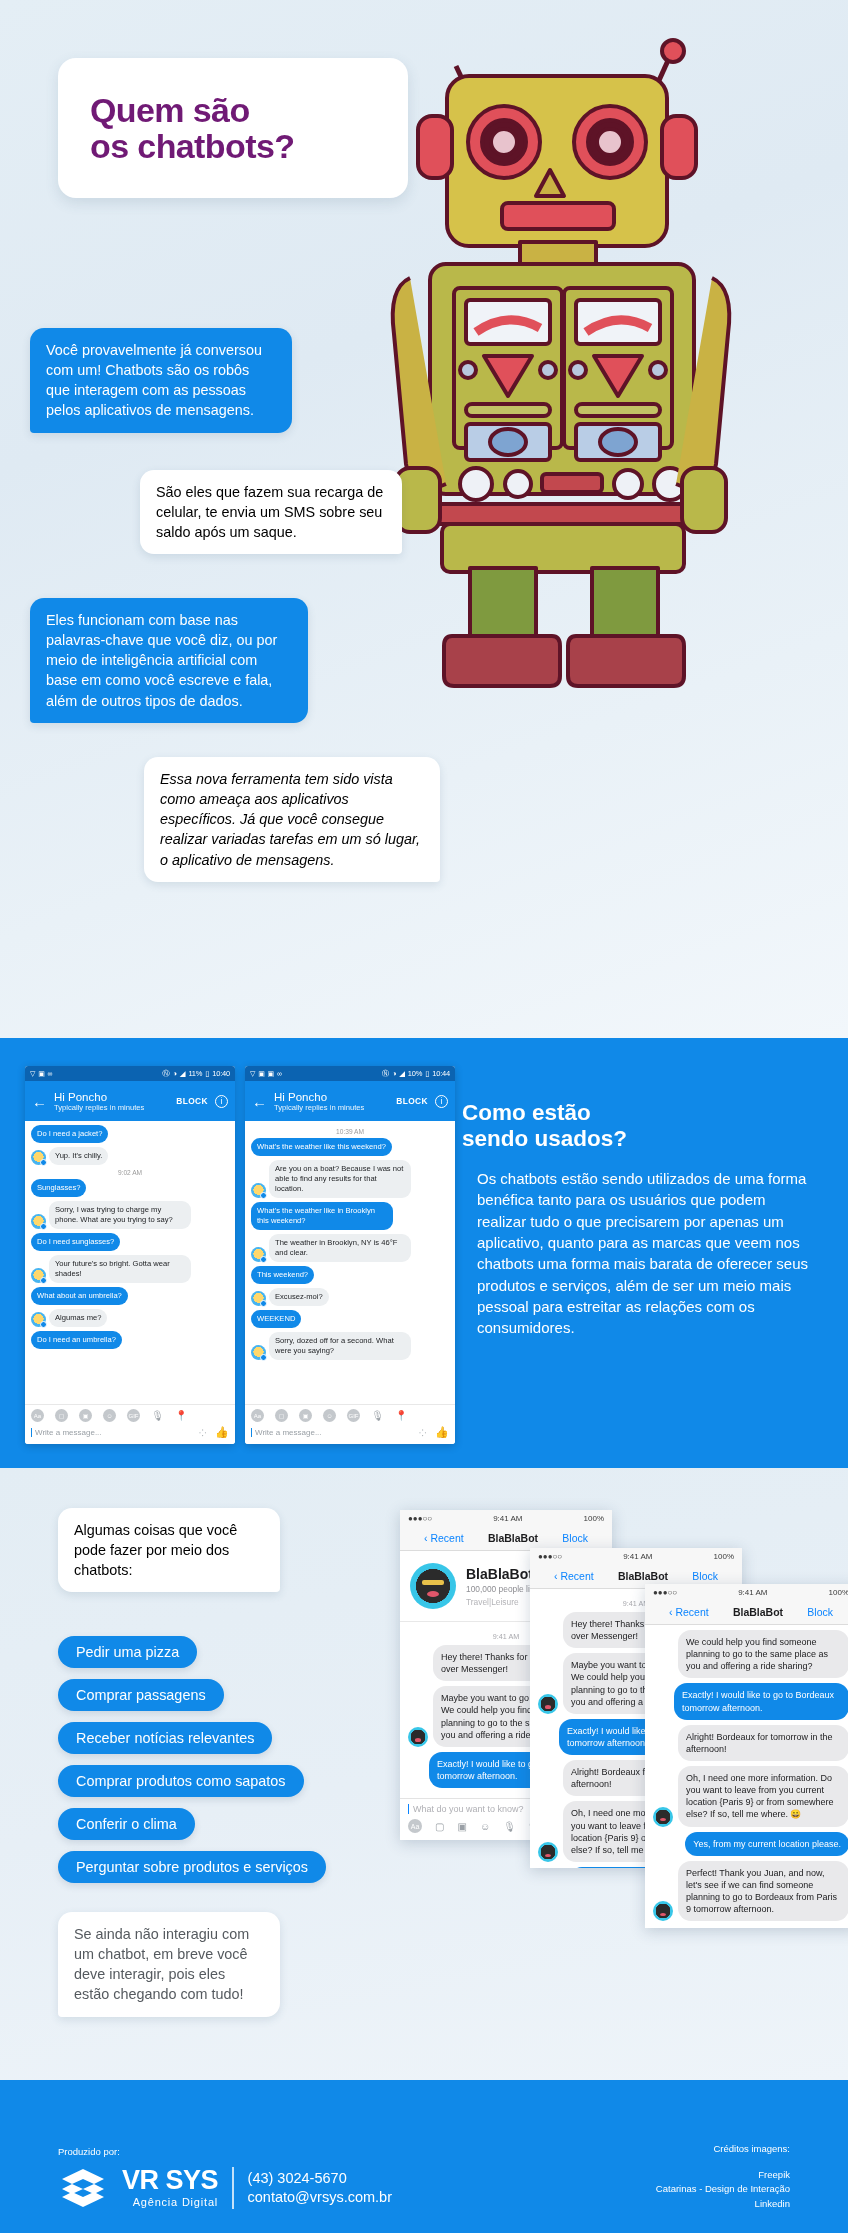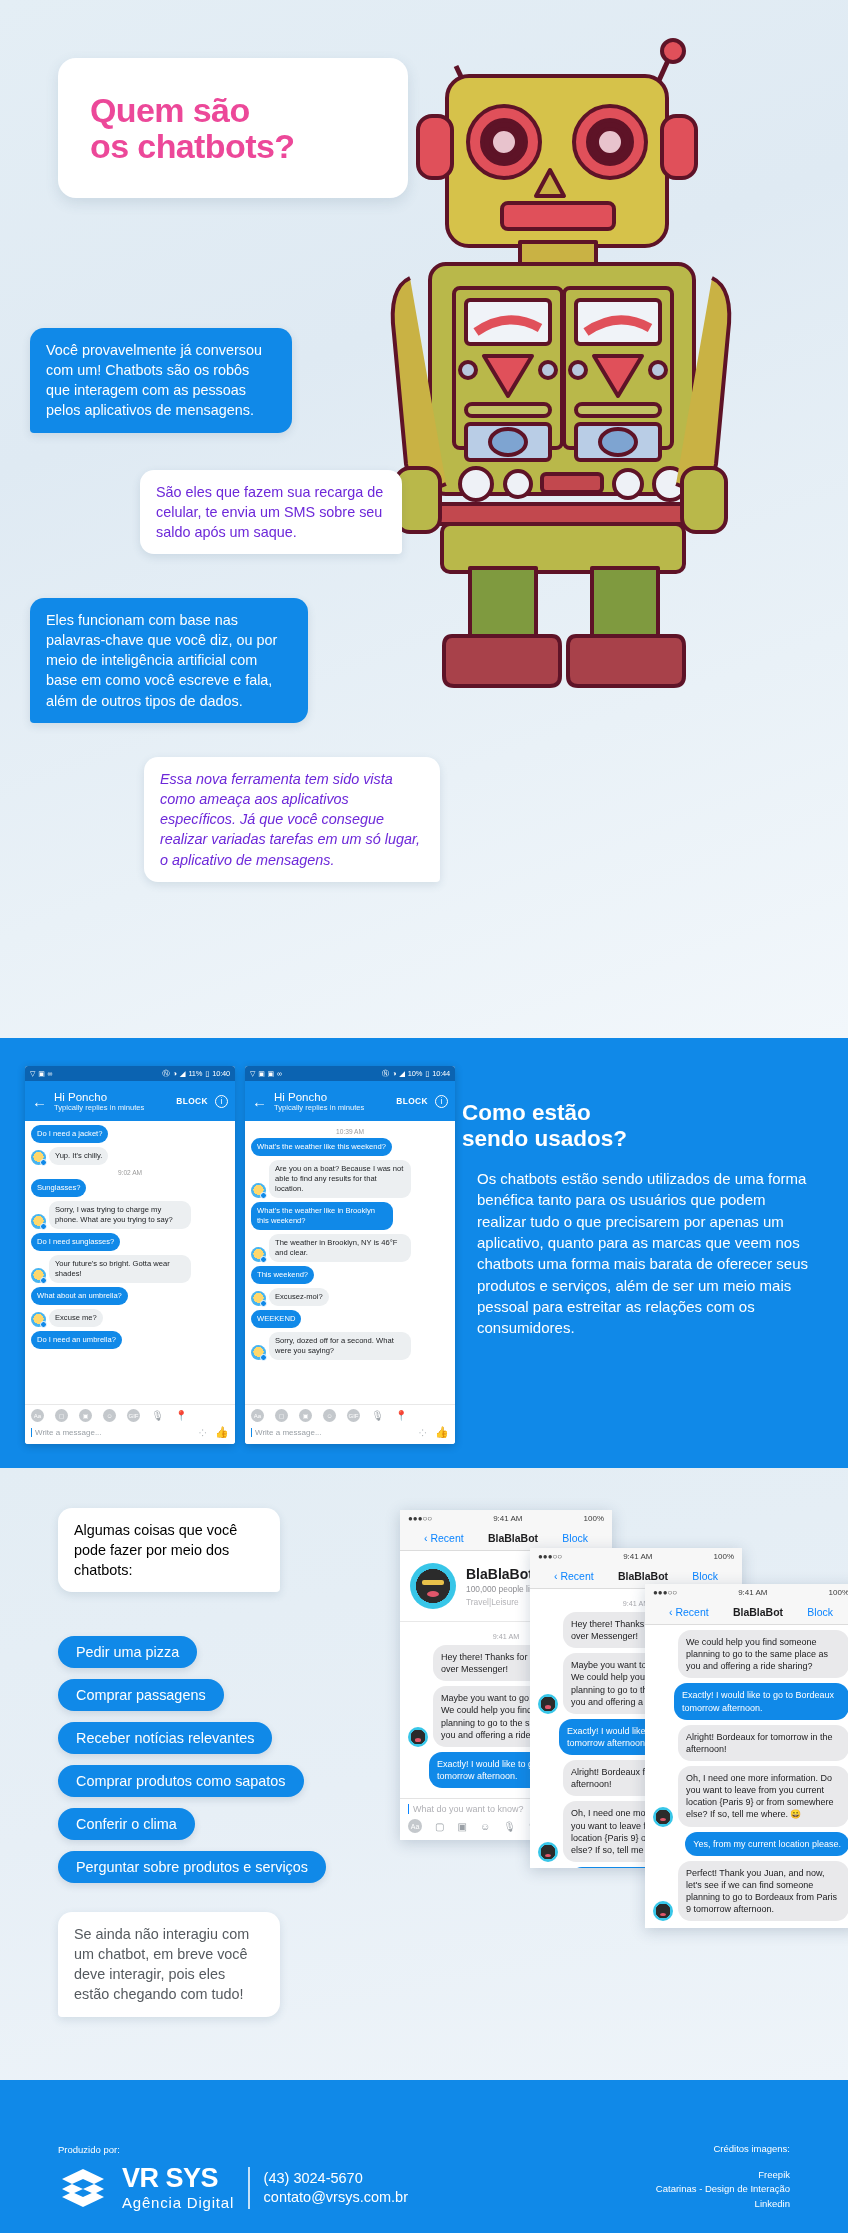--- a/index.html
+++ b/index.html
@@ -20,39 +20,39 @@
     overflow:hidden;
   }
   .title-card {
     position:absolute; left:58px; top:58px;
     width:350px; height:140px;
     background:#ffffff; border-radius:18px;
     box-shadow:0 5px 14px rgba(60,90,120,.14);
     display:flex; align-items:center; padding-left:32px;
   }
   .title-card h1 {
-    font-size:34px; line-height:1.07; color:#ec4899;
+    font-size:34px; line-height:1.07; color:#701a75;
     font-weight:bold; letter-spacing:-0.6px;
   }
 
   
   .robot { position:absolute; left:352px; top:38px; width:420px; height:655px; }
   .robot svg { width:100%; height:100%; display:block; }
 
   
   .bubble {
     position:absolute; padding:12px 16px; font-size:14.4px; line-height:1.40;
     box-shadow:0 3px 9px rgba(60,90,120,.14);
   }
   .bubble.blue {
     background:#1089e8; color:#ffffff;
     border-radius:14px 14px 14px 4px;
   }
   .bubble.white {
-    background:#ffffff; color:#6d28d9;
+    background:#ffffff; color:#000000;
     border-radius:14px 14px 4px 14px;
   }
   #b1 { left:30px;  top:328px; width:262px; }
   #b2 { left:140px; top:470px; width:262px; }
   #b3 { left:30px;  top:598px; width:278px; }
   #b4 { left:144px; top:757px; width:296px;font-style:italic; }
 
   
   .blue-section {
     position:relative; width:848px; height:430px;
@@ -187,21 +187,21 @@
 
   
   .footer {
     position:relative; width:848px; height:194px; background:#1089e8; color:#ffffff;
     display:flex; align-items:center; padding:0 58px; justify-content:space-between;
   }
   .foot-left .prod { font-size:9.5px; margin-bottom:10px; }
   .brandrow { display:flex; align-items:center; gap:14px; }
   .logo-mark { width:50px; height:42px; flex:0 0 50px; }
   .brandtxt .vrsys { font-size:27px; font-weight:bold; letter-spacing:-.5px; line-height:1; }
-  .brandtxt .agd   { font-size:15px; letter-spacing:.8px; text-align:right; margin-top:2px;}
+  .brandtxt .agd   { font-size:11px; letter-spacing:.8px; text-align:right; margin-top:2px;}
   .divider { width:1.5px; height:42px; background:rgba(255,255,255,.75); }
   .contact { font-size:14.5px; line-height:1.3; }
   .foot-right { text-align:right; }
   .foot-right .cred { font-size:9.5px; margin-bottom:14px; }
   .foot-right .crow { font-size:9.5px; line-height:1.5; }
 </style>
 </head>
 <body>
 
 <div class="page">
@@ -345,21 +345,21 @@
           </div>
           <div class="row">
             <div class="av"></div>
             <div class="msg in">Your future's so bright. Gotta wear shades!</div>
           </div>
           <div class="row out">
             <div class="msg out">What about an umbrella?</div>
           </div>
           <div class="row">
             <div class="av"></div>
-            <div class="msg in">Excuse me?</div>
+            <div class="msg in">Algumas me?</div>
           </div>
           <div class="row out">
             <div class="msg out">Do I need an umbrella?</div>
           </div>
         </div>
         <div class="composer">
           <div class="cicons">
             <span class="cicon">Aa</span>
             <span class="cicon">▢</span>
             <span class="cicon">▣</span>

